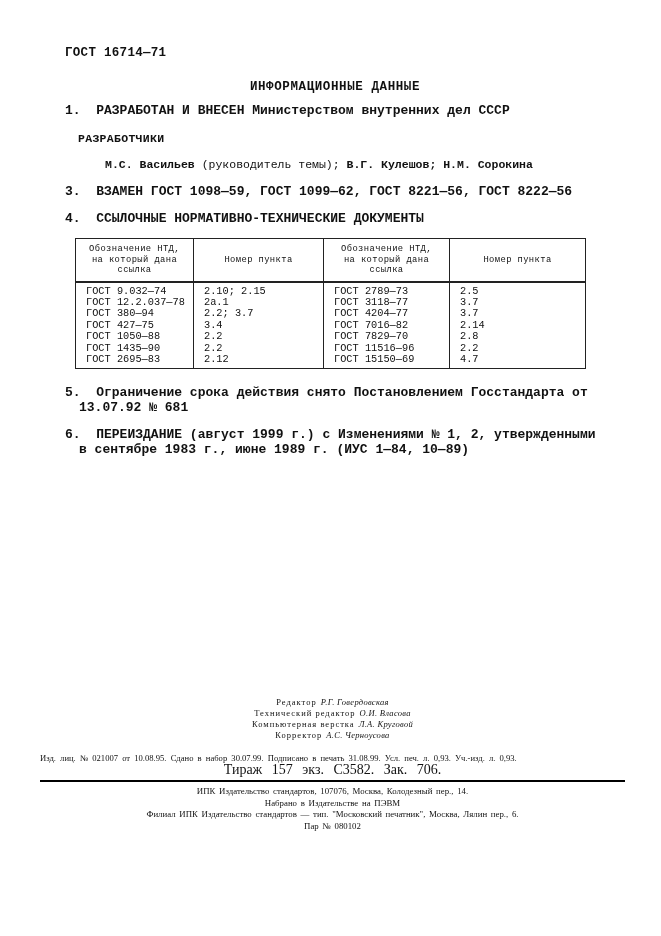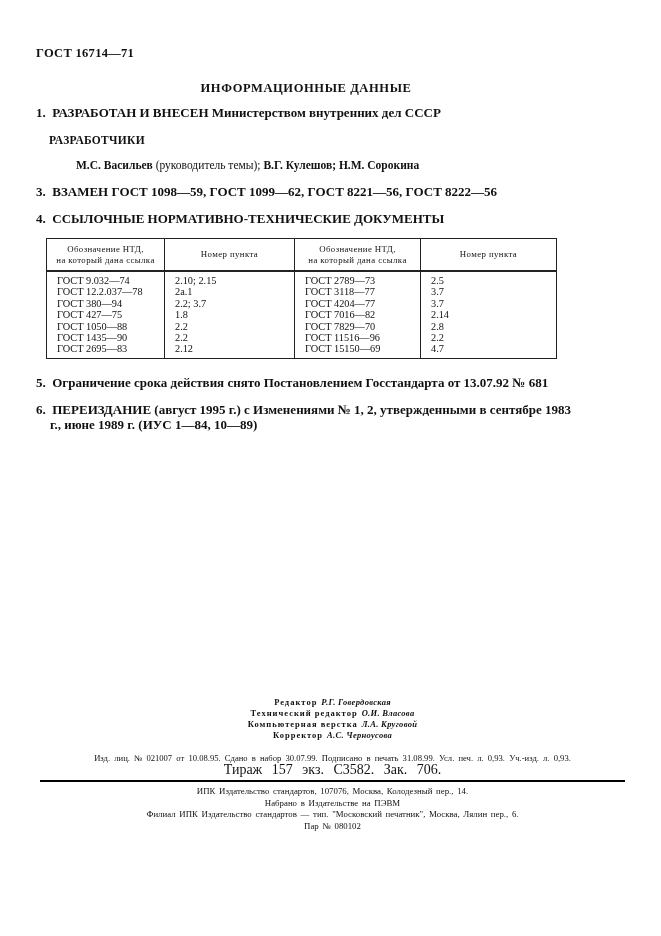--- a/index.html
+++ b/index.html
@@ -6,21 +6,21 @@
   html, body { background: #fff; }
   body {
     width: 661px; height: 936px;
     font-family: "Liberation Serif", serif;
     color: #111;
     position: relative;
     overflow: hidden;
   }
   .page { position: relative; width: 661px; height: 936px; background: #fff; }
 
-  .content { padding: 46px 56px 0 36px; }
+  .content { padding: 46px 56px 0 65px; font-family: Liberation Mono, monospace; }
 
   .doc-code { font-size: 12.5px; font-weight: bold; letter-spacing: 0.3px; margin-bottom: 20px; }
 
   .page-title {
     text-align: center; font-weight: bold; font-size: 12.5px;
     letter-spacing: 0.6px; margin-bottom: 9px; width: 540px;
   }
 
   .sect {
     width: 541px; font-size: 13px; font-weight: bold;
@@ -49,25 +49,25 @@
   .ref-table tbody td {
     font-size: 10.3px; line-height: 11.4px; padding: 0 0 0 10px;
     vertical-align: top;
   }
   .ref-table tbody tr:first-child td { padding-top: 3px; }
   .ref-table tbody tr:last-child td { border-bottom: 1px solid #222; padding-bottom: 3px; }
   .col-1 { width: 118px; } .col-2 { width: 130px; }
   .col-3 { width: 126px; } .col-4 { width: 136px; }
 
   .colophon { position: absolute; left: 40px; right: 36px; top: 697px; }
-  .credits { text-align: center; font-size: 8.5px; line-height: 11px; margin-bottom: 12px; font-weight: bold; }
+  .credits { text-align: center; font-size: 8.5px; line-height: 11px; margin-bottom: 12px; }
   .credits .role { letter-spacing: 1px; }
   .credits .name { font-style: italic; margin-left: 4px; letter-spacing: 0.3px; }
 
-  .imprint-1 { font-size: 8.6px; text-align: center; line-height: 11px; word-spacing: 2px; }
+  .imprint-1 { font-size: 8.6px; line-height: 11px; word-spacing: 2px; }
   .imprint-2 { font-size: 14px; text-align: center; line-height: 12px; word-spacing: 6px; }
   .rule { border-top: 2px solid #000; margin: 4px 0 4px 0; }
   .pub-line { font-size: 8.8px; text-align: center; line-height: 11.5px; word-spacing: 1.5px; }
 </style>
 </head>
 <body>
 
 <div class="page">
   <div class="content">
 
@@ -117,21 +117,21 @@
           <td>3.7</td>
         </tr>
         <tr>
           <td>ГОСТ 380—94</td>
           <td>2.2; 3.7</td>
           <td>ГОСТ 4204—77</td>
           <td>3.7</td>
         </tr>
         <tr>
           <td>ГОСТ 427—75</td>
-          <td>1.8</td>
+          <td>3.4</td>
           <td>ГОСТ 7016—82</td>
           <td>2.14</td>
         </tr>
         <tr>
           <td>ГОСТ 1050—88</td>
           <td>2.2</td>
           <td>ГОСТ 7829—70</td>
           <td>2.8</td>
         </tr>
         <tr>
@@ -144,21 +144,21 @@
           <td>ГОСТ 2695—83</td>
           <td>2.12</td>
           <td>ГОСТ 15150—69</td>
           <td>4.7</td>
         </tr>
       </tbody>
     </table>
 
     <p class="sect" style="margin-top:16px;"><span class="num">5.</span>&nbsp; <span>Ограничение срока действия снято Постановлением Госстандарта от 13.07.92 № 681</span></p>
 
-    <p class="sect"><span class="num">6.</span>&nbsp; <span>ПЕРЕИЗДАНИЕ (август 1995 г.) с Изменениями № 1, 2, утвержденными в сентябре 1983 г., июне 1989 г. (ИУС 1—84, 10—89)</span></p>
+    <p class="sect"><span class="num">6.</span>&nbsp; <span>ПЕРЕИЗДАНИЕ (август 1999 г.) с Изменениями № 1, 2, утвержденными в сентябре 1983 г., июне 1989 г. (ИУС 1—84, 10—89)</span></p>
 
   </div>
 
   <div class="colophon">
     <div class="credits">
       <div><span class="role">Редактор</span><span class="name">Р.Г. Говердовская</span></div>
       <div><span class="role">Технический редактор</span><span class="name">О.И. Власова</span></div>
       <div><span class="role">Компьютерная верстка</span><span class="name">Л.А. Круговой</span></div>
       <div><span class="role">Корректор</span><span class="name">А.С. Черноусова</span></div>
     </div>

